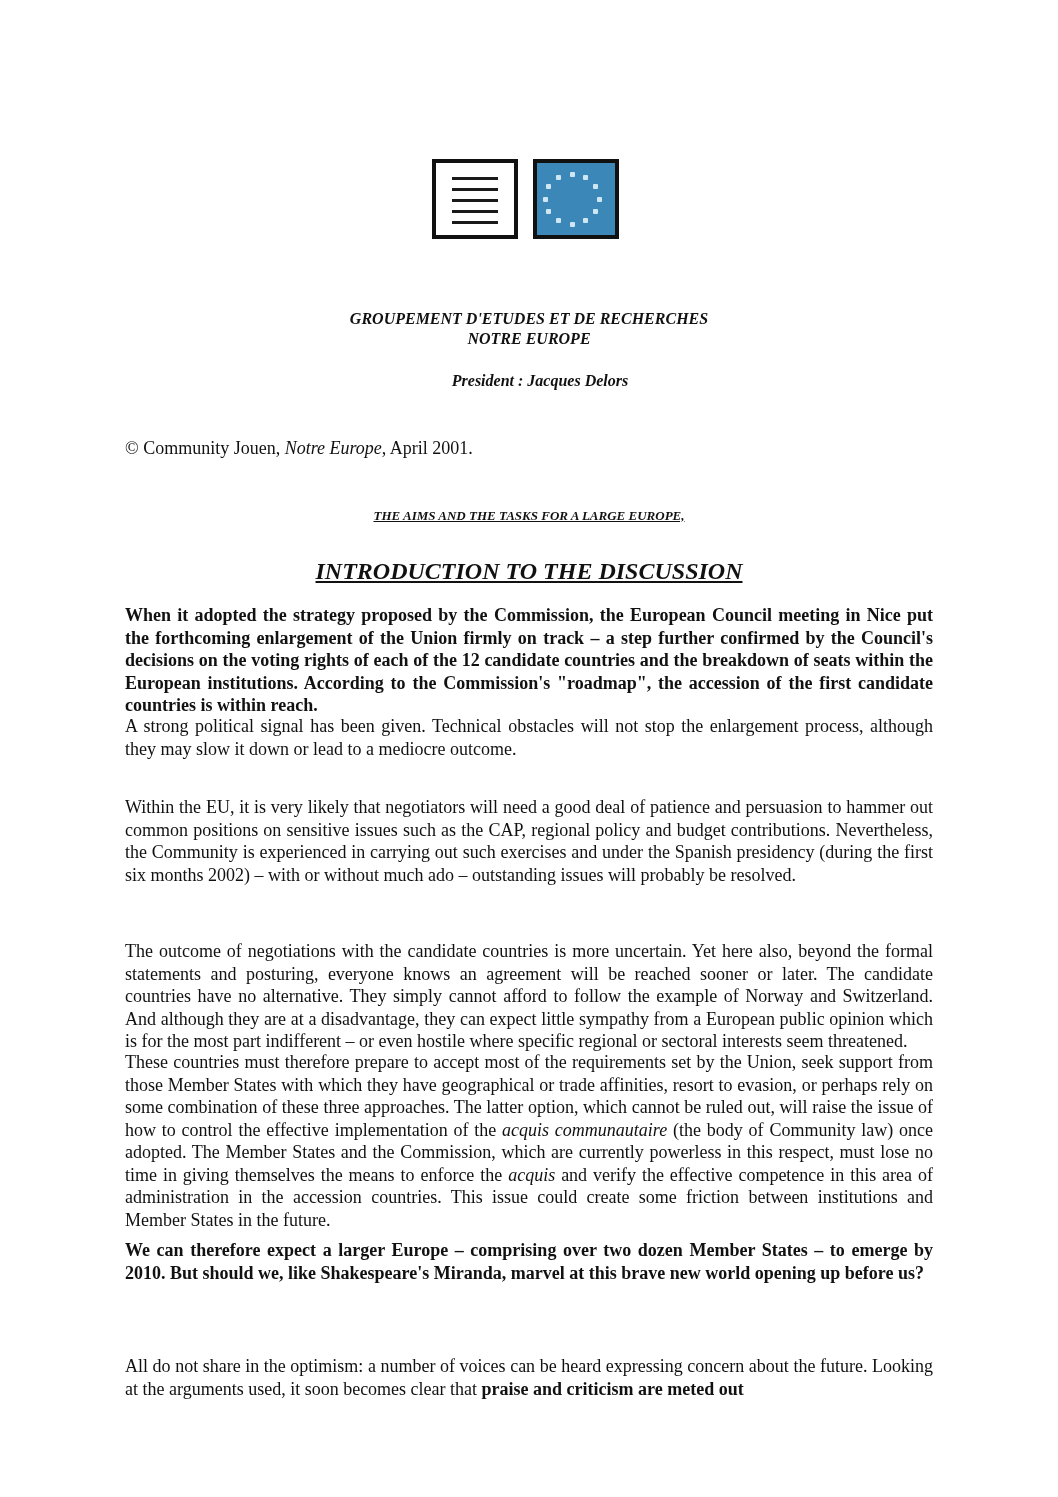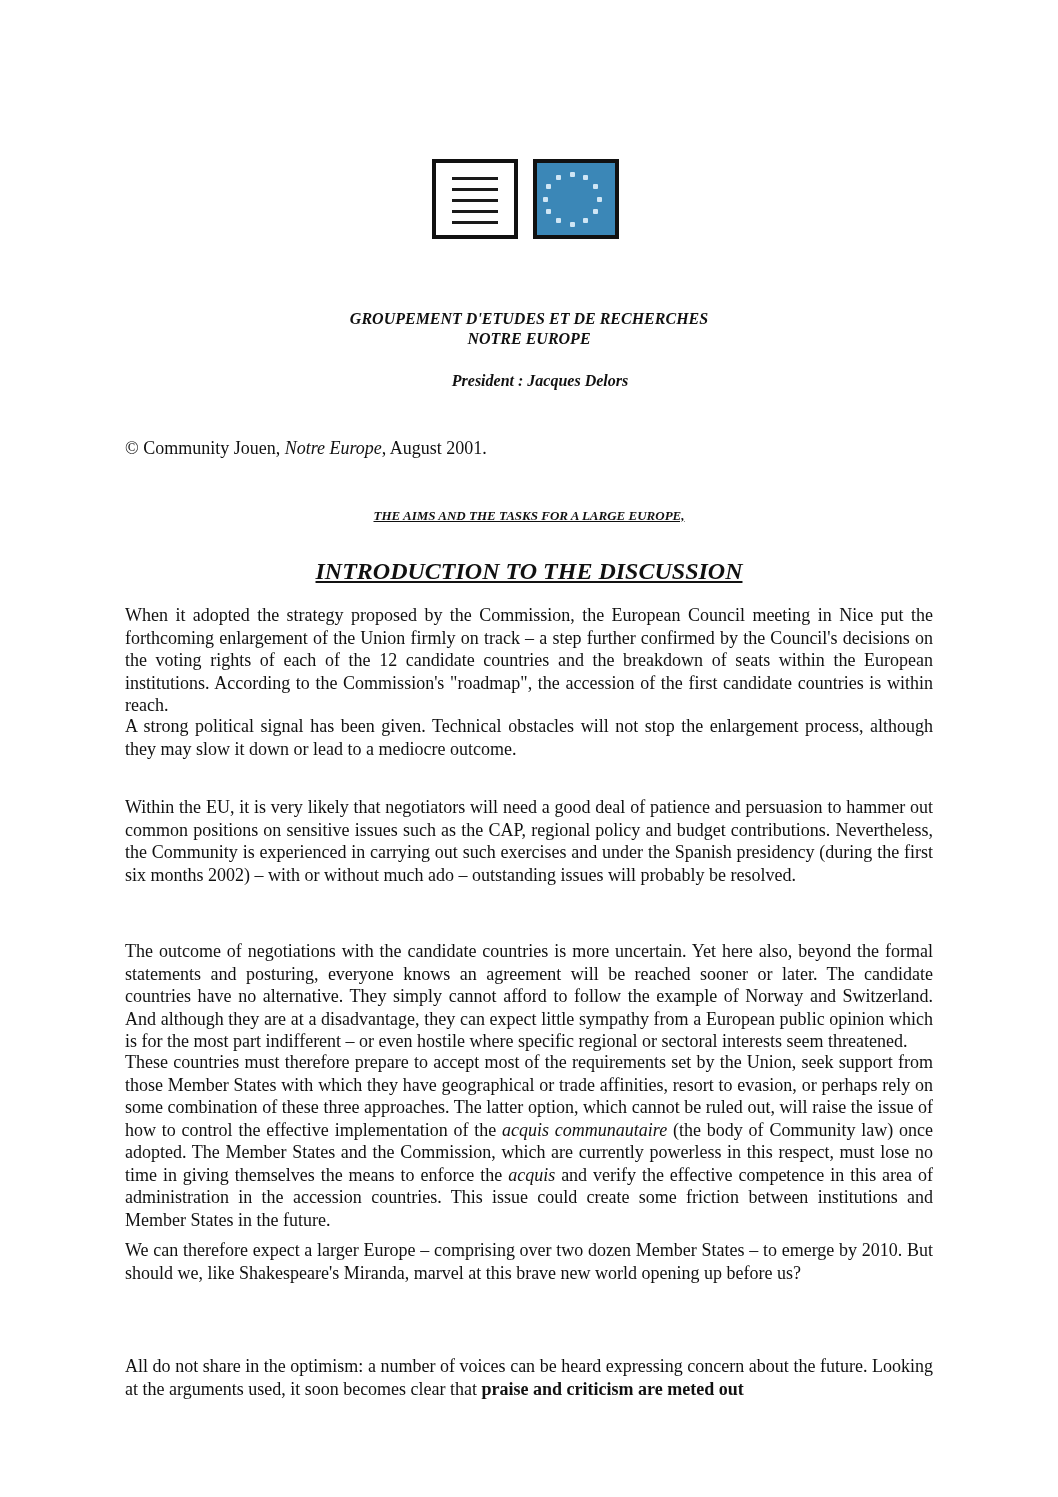--- a/index.html
+++ b/index.html
@@ -13,21 +13,21 @@
   .star { position: absolute; width: 5px; height: 5px; background: #cfe6f5; border-radius: 1px; }
   .center { position: absolute; left: 0; width: 1058px; text-align: center; font-weight: bold; font-style: italic; }
   .org1 { top: 310px; font-size: 16px; }
   .org2 { top: 330px; font-size: 16px; }
   .pres { top: 372px; font-size: 16px; margin-left: 11px; }
   .copy { position: absolute; top: 438px; left: 125px; font-size: 18px; }
   .title1 { top: 508px; font-size: 13px; text-decoration: underline; }
   .title2 { top: 558px; font-size: 24px; text-decoration: underline; }
   .body { position: absolute; left: 125px; width: 808px; font-size: 18px; line-height: 22.5px; text-align: justify; }
   .p { margin: 0; }
-  .b { font-weight: normal; }
+  .b { font-weight: bold; }
   .p1 { top: 604px; }
   .p2 { top: 715px; }
   .p3 { top: 777px; margin-top: 19px; }
   .p4 { top: 940px; }
   .p5 { top: 1051px; }
   .p6 { top: 1239px; }
   .p7 { top: 1318px; margin-top: 37px; }
 </style>
 </head>
 <body>
@@ -53,21 +53,21 @@
       <div class="star" style="left: 5.5px; top: 33.5px;"></div>
       <div class="star" style="left: 9.11731px; top: 21px;"></div>
       <div class="star" style="left: 19px; top: 11.8494px;"></div>
     </div>
 </div>
 
 <div class="center org1">GROUPEMENT D'ETUDES ET DE RECHERCHES</div>
 <div class="center org2">NOTRE EUROPE</div>
 <div class="center pres">President : Jacques Delors</div>
 
-<div class="copy"><span>© Community Jouen, </span><i>Notre Europe</i><span>, August 2001.</span></div>
+<div class="copy"><span>© Community Jouen, </span><i>Notre Europe</i><span>, April 2001.</span></div>
 
 <div class="center title1">THE AIMS AND THE TASKS FOR A LARGE EUROPE,</div>
 <div class="center title2">INTRODUCTION TO THE DISCUSSION</div>
 
 <p class="body p p1 b">When it adopted the strategy proposed by the Commission, the European Council meeting in Nice put the forthcoming enlargement of the Union firmly on track – a step further confirmed by the Council's decisions on the voting rights of each of the 12 candidate countries and the breakdown of seats within the European institutions. According to the Commission's "roadmap", the accession of the first candidate countries is within reach.</p>
 <p class="body p p2">A strong political signal has been given. Technical obstacles will not stop the enlargement process, although they may slow it down or lead to a mediocre outcome.</p>
 <p class="body p p3">Within the EU, it is very likely that negotiators will need a good deal of patience and persuasion to hammer out common positions on sensitive issues such as the CAP, regional policy and budget contributions. Nevertheless, the Community is experienced in carrying out such exercises and under the Spanish presidency (during the first six months 2002) – with or without much ado – outstanding issues will probably be resolved.</p>
 <p class="body p p4">The outcome of negotiations with the candidate countries is more uncertain. Yet here also, beyond the formal statements and posturing, everyone knows an agreement will be reached sooner or later. The candidate countries have no alternative. They simply cannot afford to follow the example of Norway and Switzerland. And although they are at a disadvantage, they can expect little sympathy from a European public opinion which is for the most part indifferent – or even hostile where specific regional or sectoral interests seem threatened.</p>
 <p class="body p p5"><span>These countries must therefore prepare to accept most of the requirements set by the Union, seek support from those Member States with which they have geographical or trade affinities, resort to evasion, or perhaps rely on some combination of these three approaches. The latter option, which cannot be ruled out, will raise the issue of how to control the effective implementation of the </span><i>acquis communautaire</i><span> (the body of Community law) once adopted. The Member States and the Commission, which are currently powerless in this respect, must lose no time in giving themselves the means to enforce the </span><i>acquis</i><span> and verify the effective competence in this area of administration in the accession countries. This issue could create some friction between institutions and Member States in the future.</span></p>
 <p class="body p p6 b">We can therefore expect a larger Europe – comprising over two dozen Member States – to emerge by 2010. But should we, like Shakespeare's Miranda, marvel at this brave new world opening up before us?</p>

